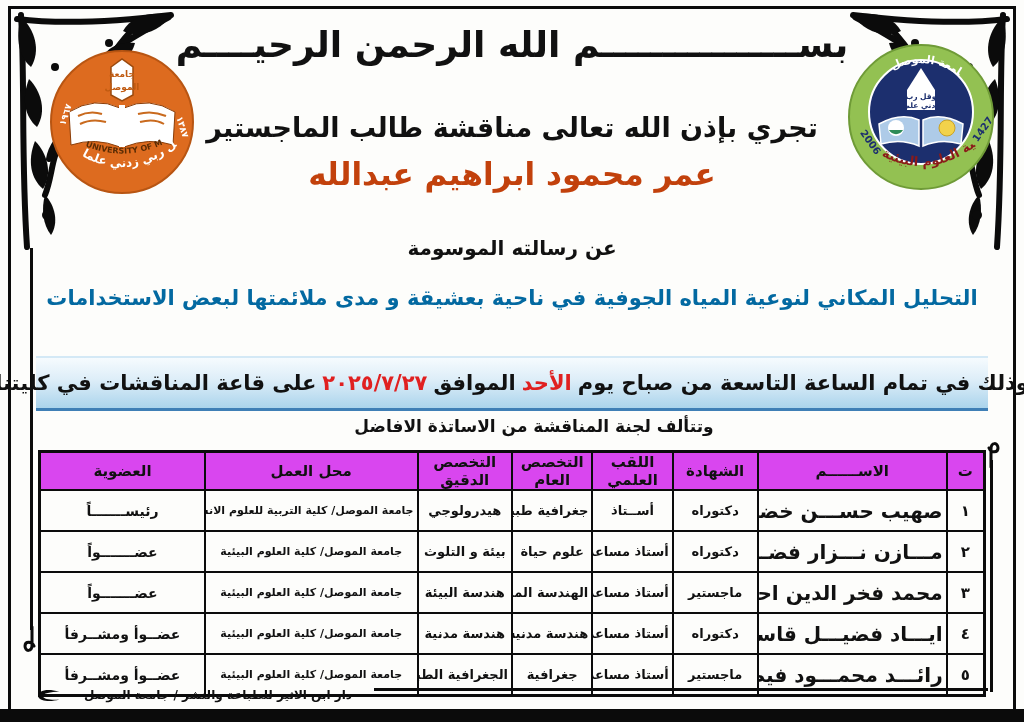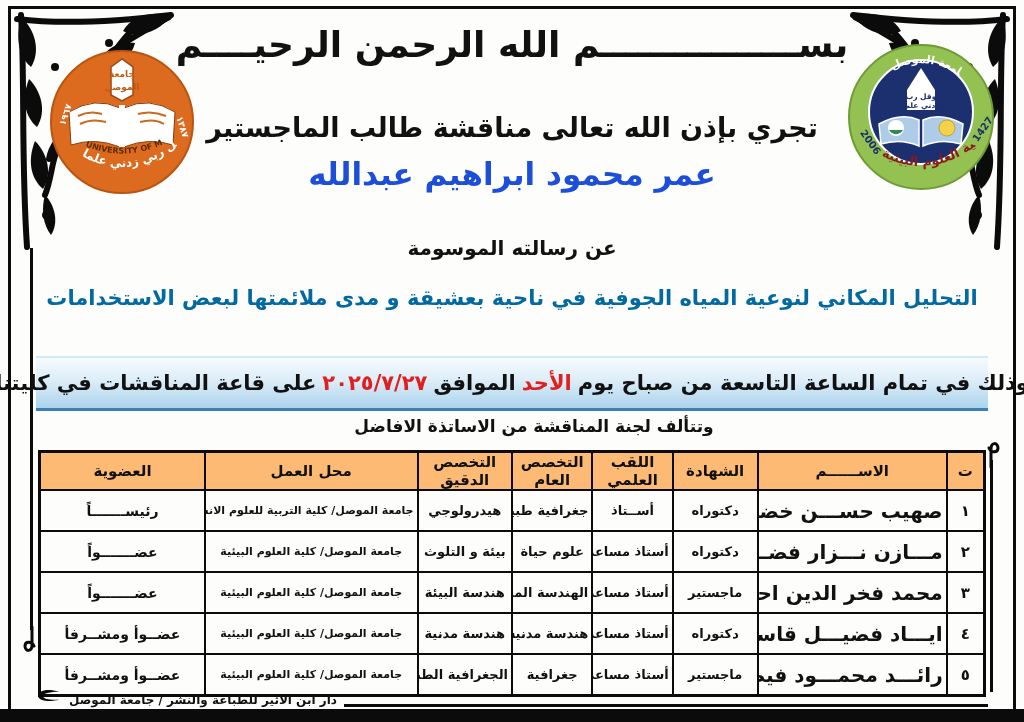--- a/index.html
+++ b/index.html
@@ -19,44 +19,44 @@
   .side-line-right{right:31px;top:460px;width:3px;height:232px;background:#0b0b0b;}
   .curl-left{left:22px;top:626px;}
   .curl-right{right:23px;top:436px;transform:rotate(180deg);}
   
   .logo-left{top:50px;left:50px;width:144px;height:144px;}
   .logo-right{top:44px;right:30px;width:146px;height:146px;}
   
   .center-text{left:0;right:0;text-align:center;direction:rtl;font-weight:bold;}
   .bismillah{top:24px;font-size:36px;letter-spacing:-1px;}
   .intro{top:112px;font-size:27px;}
-  .student-name{top:156px;font-size:31px;color:#1d4ed8;}
+  .student-name{top:156px;font-size:31px;color:#c2410c;}
   .about{top:236px;font-size:20px;}
   .thesis{top:286px;font-size:21px;color:#0369a1;white-space:nowrap;}
   .banner{
     top:356px;left:36px;right:36px;height:50px;
     display:flex;align-items:center;justify-content:center;direction:rtl;
     font-weight:bold;font-size:21px;white-space:nowrap;
     background:linear-gradient(180deg,#f6fbfe 0%,#dcedf8 45%,#abd4ec 100%);
     border-top:2px solid #d4e9f6;border-bottom:3px solid #3f7fb6;
   }
   .banner span{margin:0 3px;}
   .banner .red{color:#e02020;}
   .committee{top:416px;font-size:17px;padding-left:44px;}
   
   .table-wrap{top:450px;left:38px;right:38px;}
   table{width:100%;border-collapse:collapse;direction:rtl;border:3px solid #0b0b0b;table-layout:fixed;}
-  th{background:#fdba74;height:34px;font-size:15px;border:2px solid #0b0b0b;padding:0 2px;}
+  th{background:#d946ef;height:34px;font-size:15px;border:2px solid #0b0b0b;padding:0 2px;}
   td{height:39px;border:2px solid #0b0b0b;text-align:center;font-weight:bold;font-size:13px;padding:0 3px;overflow:hidden;white-space:nowrap;margin-top:44px;}
   td.cell-index{font-size:15px;}
   td.cell-name{font-size:20px;}
   td.cell-workplace{font-size:11px;}
   td.cell-membership{font-size:14px;}
   
-  .footer-row{top:688px;left:34px;right:36px;display:flex;align-items:flex-end;gap:7px;direction:ltr;}
+  .footer-row{top:688px;left:34px;right:36px;display:flex;align-items:flex-start;gap:22px;direction:ltr;}
   .footer-text{font-size:12px;font-weight:bold;direction:rtl;white-space:nowrap;}
   .footer-line{flex:1;border-top:3px solid #0b0b0b;}
 </style>
 </head>
 <body>
 
 <div class="poster">
 
   <div class="abs frame-top"></div>
   <div class="abs frame-left"></div>

